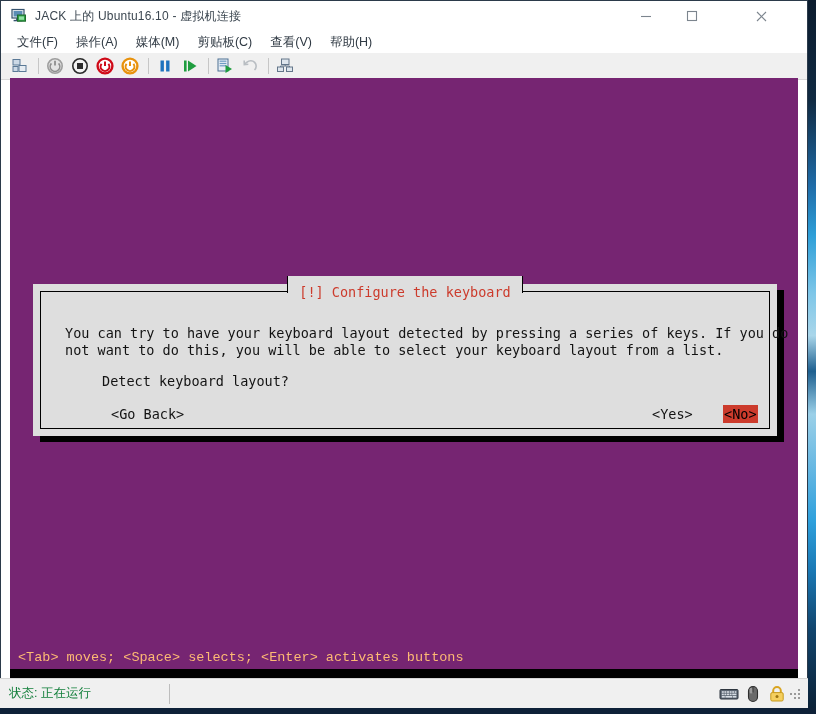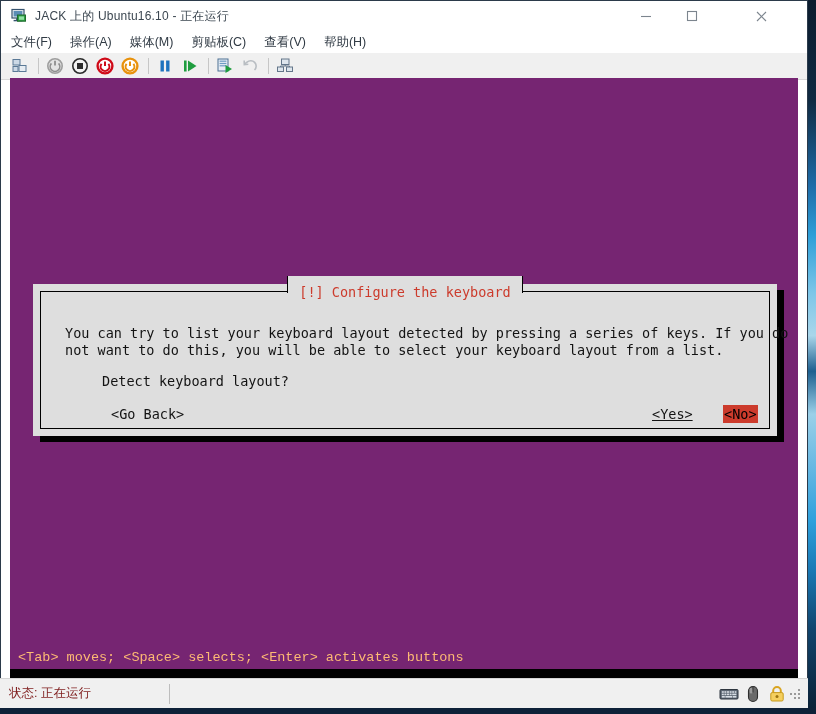--- a/index.html
+++ b/index.html
@@ -78,21 +78,21 @@
   #btn-min { right: 138px; }
   #btn-max { right: 92px; }
   #btn-close { right: 23px; }
 
   
   #menubar {
     height: 22px;
     background: #ffffff;
     display: flex;
     align-items: center;
-    padding-left: 10px;
+    padding-left: 16px;
   }
   .menu-item {
     font-size: 12.5px;
     color: #303a44;
     margin-right: 18px;
     white-space: nowrap;
   }
 
   
   #toolbar {
@@ -204,21 +204,21 @@
   }
   .dlg-btn {
     position: absolute;
     font-family: "DejaVu Sans Mono", monospace;
     font-size: 13.5px;
     color: #131313;
     white-space: nowrap;
     padding: 1px 0;
   }
   #btn-goback { left: 58px; }
-  #btn-yes { left: 599px; text-decoration: underline; }
+  #btn-yes { left: 599px; }
   #btn-no {
     left: 670px;
     background: #cc3b2c;
     color: #000000;
     padding: 1px 1px;
   }
 
   
   #vm-help {
     position: absolute;
@@ -249,21 +249,21 @@
     width: 808px;
     height: 30px;
     background: #f0f0f0;
     border-top: 1px solid #d5d5d5;
     display: flex;
     align-items: center;
     box-sizing: border-box;
   }
   #status-text {
     font-size: 12.5px;
-    color: #7f1d1d;
+    color: #15803d;
     margin-left: 9px;
     white-space: nowrap;
   }
   #status-sep {
     width: 1px;
     height: 20px;
     background: #bdbdbd;
     margin-left: 78px;
   }
   #status-icons {
@@ -310,21 +310,21 @@
     <div id="title-icon">
       <svg width="16" height="16" viewBox="0 0 16 16">
         <rect x="1" y="1.5" width="12" height="8.5" fill="#e9eef3" stroke="#36536e" stroke-width="1.2"></rect>
         <rect x="2.6" y="3" width="8.8" height="5.5" fill="#5b8db5"></rect>
         <rect x="5" y="10.3" width="4" height="1.6" fill="#36536e"></rect>
         <rect x="2.6" y="11.9" width="8.8" height="1.4" fill="#36536e"></rect>
         <rect x="6.5" y="7" width="8" height="6.2" fill="#2f9e44" stroke="#1d6b2c" stroke-width="1"></rect>
         <rect x="8" y="8.4" width="5" height="3.4" fill="#8fe0a4"></rect>
       </svg>
     </div>
-    <div id="title-text">JACK 上的 Ubuntu16.10 - 正在运行</div>
+    <div id="title-text">JACK 上的 Ubuntu16.10 - 虚拟机连接</div>
 
     <div class="wbtn" id="btn-min">
       <svg width="12" height="12" viewBox="0 0 12 12">
         <line x1="1" y1="6.5" x2="11" y2="6.5" stroke="#7c858e" stroke-width="1.1"></line>
       </svg>
     </div>
     <div class="wbtn" id="btn-max">
       <svg width="12" height="12" viewBox="0 0 12 12">
         <rect x="1.5" y="1.5" width="9" height="9" fill="none" stroke="#7c858e" stroke-width="1.1"></rect>
       </svg>
@@ -445,21 +445,21 @@
   <div id="dialog-shadow"></div>
 
   <div id="dialog">
     <div id="dialog-inner">
 
       <div id="dlg-title-wrap">
         <span id="dlg-title">[!] Configure the keyboard</span>
       </div>
 
       <div class="dlg-text" id="dlg-para1">
-        <div>You can try to list your keyboard layout detected by pressing a series of keys. If you do</div>
+        <div>You can try to have your keyboard layout detected by pressing a series of keys. If you do</div>
         <div>not want to do this, you will be able to select your keyboard layout from a list.</div>
       </div>
 
       <div class="dlg-text" id="dlg-question">Detect keyboard layout?</div>
 
       <div id="dlg-buttons">
         <span class="dlg-btn" id="btn-goback">&lt;Go Back&gt;</span>
         <span class="dlg-btn" id="btn-yes">&lt;Yes&gt;</span>
         <span class="dlg-btn" id="btn-no">&lt;No&gt;</span>
       </div>

